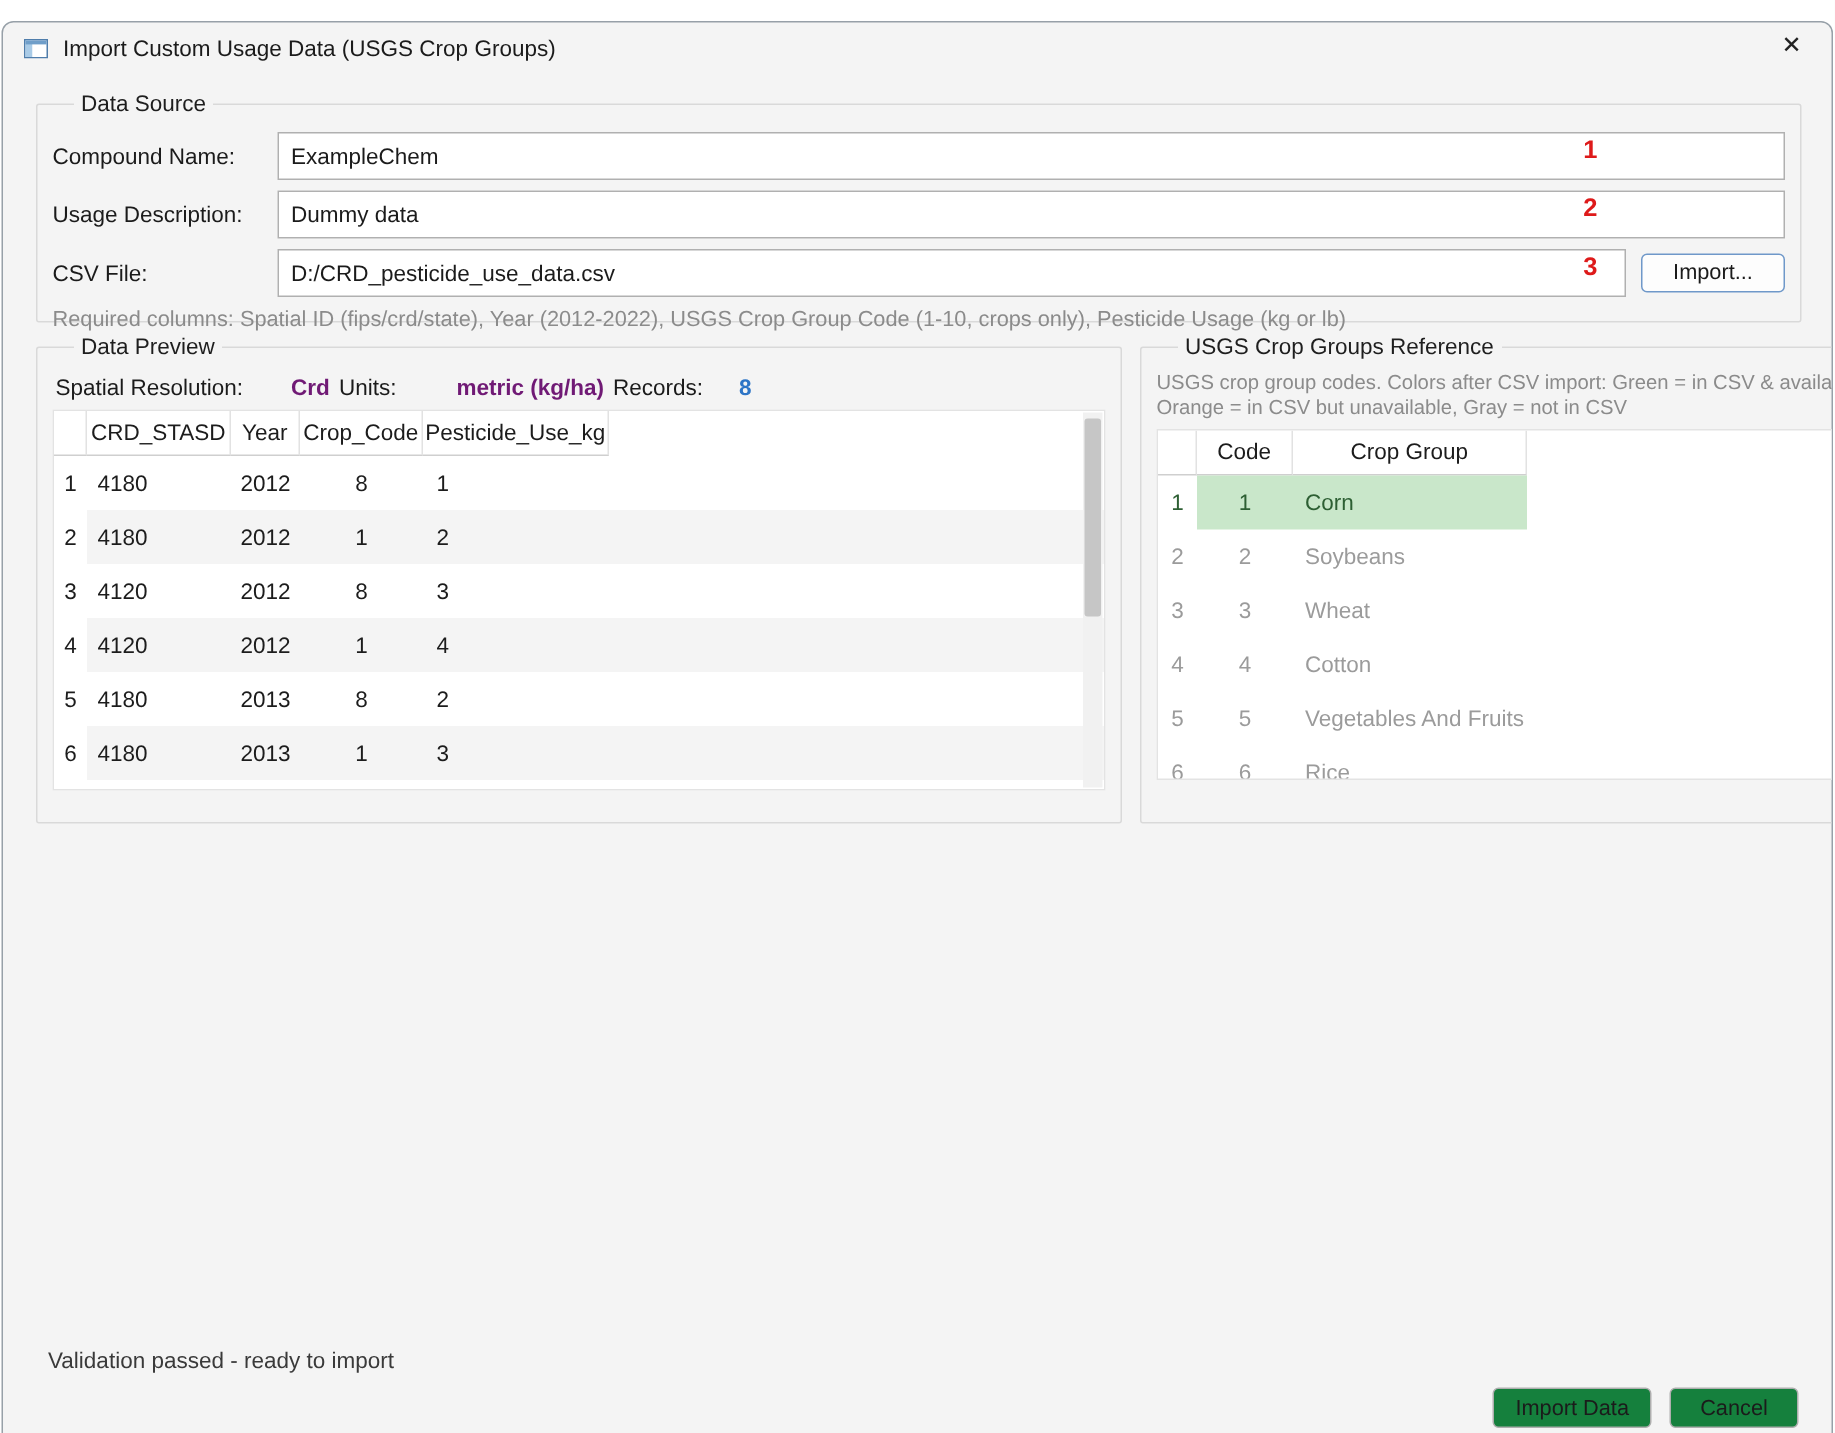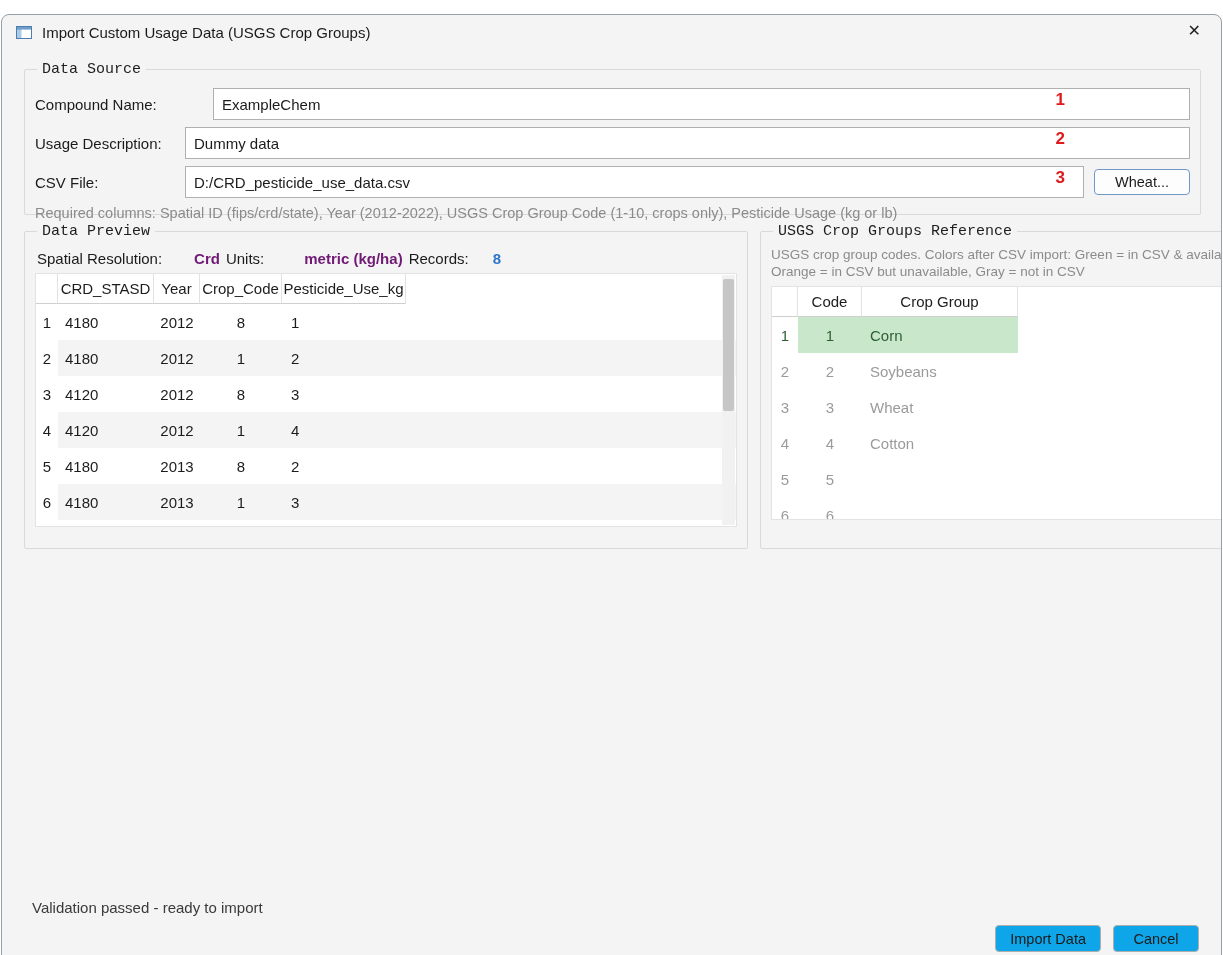--- a/index.html
+++ b/index.html
@@ -10,29 +10,29 @@
   }
 
   
   .titlebar { height:34px; display:flex; align-items:center; padding:0 14px; position:relative; }
   .title-icon { display:inline-flex; width:16px; height:13px; }
   .title-text { margin-left:10px; font-size:15px; color:#1b1b1b; }
   .close-btn { position:absolute; right:20px; top:8px; font-size:16px; color:#222; cursor:pointer; line-height:16px; }
 
   
   fieldset.fs { position:absolute; border:1px solid #d9d9d9; border-radius:2px; padding:0 10px 8px; }
-  fieldset.fs legend { font-size:15px; color:#1e1e1e; padding:0 5px; margin-left:2px;font-family:Liberation Mono, monospace; }
+  fieldset.fs legend { font-size:15px; color:#1e1e1e; padding:0 5px; margin-left:14px; }
   .fs-datasource { left:22px; top:46px; width:1177px; height:154px; }
   .fs-preview    { left:22px; top:208px; width:724px;  height:326px; }
   .fs-reference  { left:758px; top:208px; width:497px; height:326px; }
   .fs-validation { left:22px; top:540px; width:1177px; height:338px; }
 
   
   .ds-row { display:flex; align-items:center; margin:0 0 7px; position:relative; }
-  .ds-row.first { margin-top:10px;gap:28px; }
+  .ds-row.first { margin-top:10px; }
   .ds-label { width:150px; font-size:15px; color:#1b1b1b; flex:0 0 150px; }
   .ds-input { flex:1; height:32px; border:1px solid #b0b0b0; background:#fff; padding:0 8px;
               font-size:15px; font-family:"Liberation Sans",sans-serif; color:#1b1b1b; outline:none; }
   .annotation { position:absolute; right:125px; top:2px; color:#de1a1a; font-weight:bold; font-size:17px; }
   .browse-btn { flex:0 0 96px; margin-left:10px; height:26px; background:#fdfdfd;
                 border:1px solid #6f98c9; border-radius:4px; font-size:14.5px;
                 font-family:"Liberation Sans",sans-serif; color:#1b1b1b; cursor:pointer; }
   .hint { margin-top:4px; font-size:14.5px; color:#8b8b8b; }
 
   
@@ -84,21 +84,21 @@
   .validation-area { position:relative; margin-top:2px; height:304px; background:#ffffff; }
   .validation-msg { position:absolute; left:8px; top:92px; font-family:"DejaVu Sans Mono",monospace;
                     font-size:14px; line-height:21px; color:#00a84f; }
   .check-icon { display:inline-block; width:15px; height:15px; background:#27b24a; border-radius:3px;
                 color:#fff; font-size:11px; text-align:center; line-height:15px; margin-right:9px;
                 vertical-align:-2px; font-family:"Liberation Sans",sans-serif; }
 
   
   .status-text { position:absolute; left:30px; top:884px; font-size:15px; color:#3a3a3a; }
   .footer-buttons { position:absolute; right:22px; top:910px; display:flex; gap:12px; }
-  .btn { height:27px; min-width:86px; padding:0 14px; background:#0ea5e9; border:1px solid #aeaeae;
+  .btn { height:27px; min-width:86px; padding:0 14px; background:#15803d; border:1px solid #aeaeae;
          border-radius:4px; font-size:14.5px; font-family:"Liberation Sans",sans-serif; color:#1b1b1b; cursor:pointer; }
 </style>
 </head>
 <body>
 
 <div class="dialog">
 
   <div class="titlebar">
     <span class="title-icon">
       <svg width="16" height="13" viewBox="0 0 16 13">
@@ -122,21 +122,21 @@
 
     <div class="ds-row">
       <span class="ds-label">Usage Description:</span>
       <input class="ds-input" type="text" value="Dummy data" style="">
       <span class="annotation">2</span>
     </div>
 
     <div class="ds-row">
       <span class="ds-label">CSV File:</span>
       <input class="ds-input" type="text" value="D:/CRD_pesticide_use_data.csv" style="">
-      <button class="browse-btn">Wheat...</button>
+      <button class="browse-btn">Import...</button>
       <span class="annotation">3</span>
     </div>
 
     <div class="hint">Required columns: Spatial ID (fips/crd/state), Year (2012-2022), USGS Crop Group Code (1-10, crops only), Pesticide Usage (kg or lb)</div>
   </fieldset>
 
   <fieldset class="fs fs-preview">
     <legend>Data Preview</legend>
 
     <div class="stats">
@@ -270,28 +270,30 @@
           <div class="cell r-code">4</div>
           <div class="cell r-name">Cotton</div>
         </div>
         <div class="tail"></div>
       </div>
 
       <div class="trow ref-row st-gray">
         <div class="cell r-num">5</div>
         <div class="rowbg">
           <div class="cell r-code">5</div>
+          <div class="cell r-name">Vegetables And Fruits</div>
         </div>
         <div class="tail"></div>
       </div>
 
       <div class="trow ref-row st-gray">
         <div class="cell r-num">6</div>
         <div class="rowbg">
           <div class="cell r-code">6</div>
+          <div class="cell r-name">Rice</div>
         </div>
         <div class="tail"></div>
       </div>
 
       <div class="vscroll">
         <div class="vthumb rthumb"></div>
       </div>
     </div>
   </fieldset>
 

